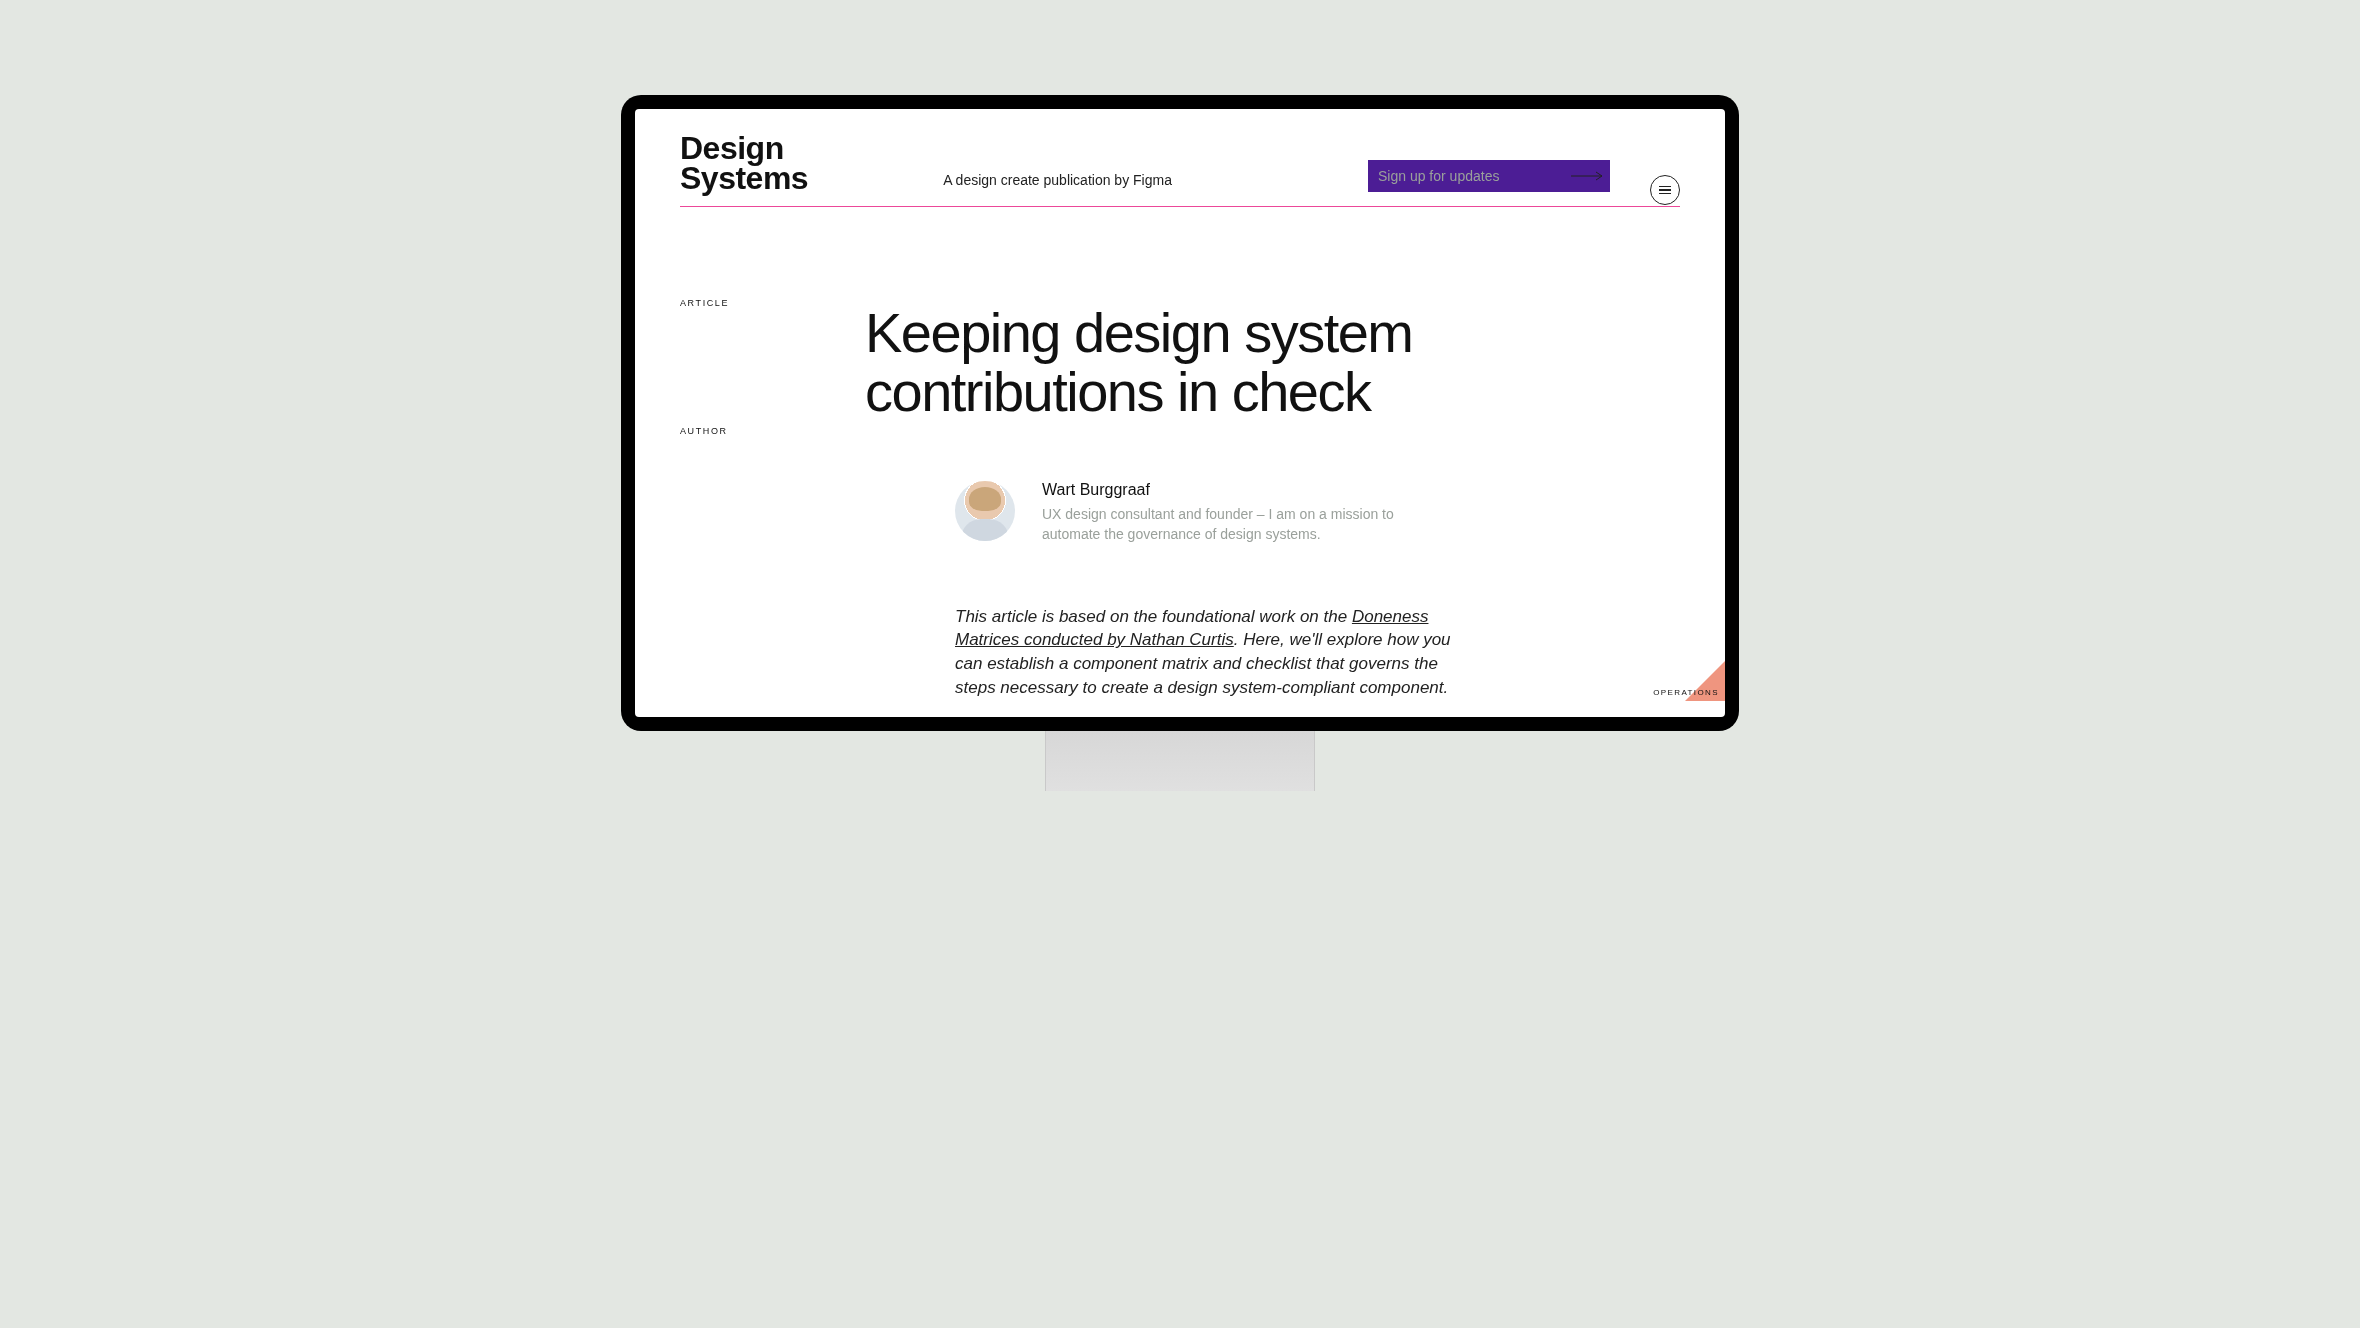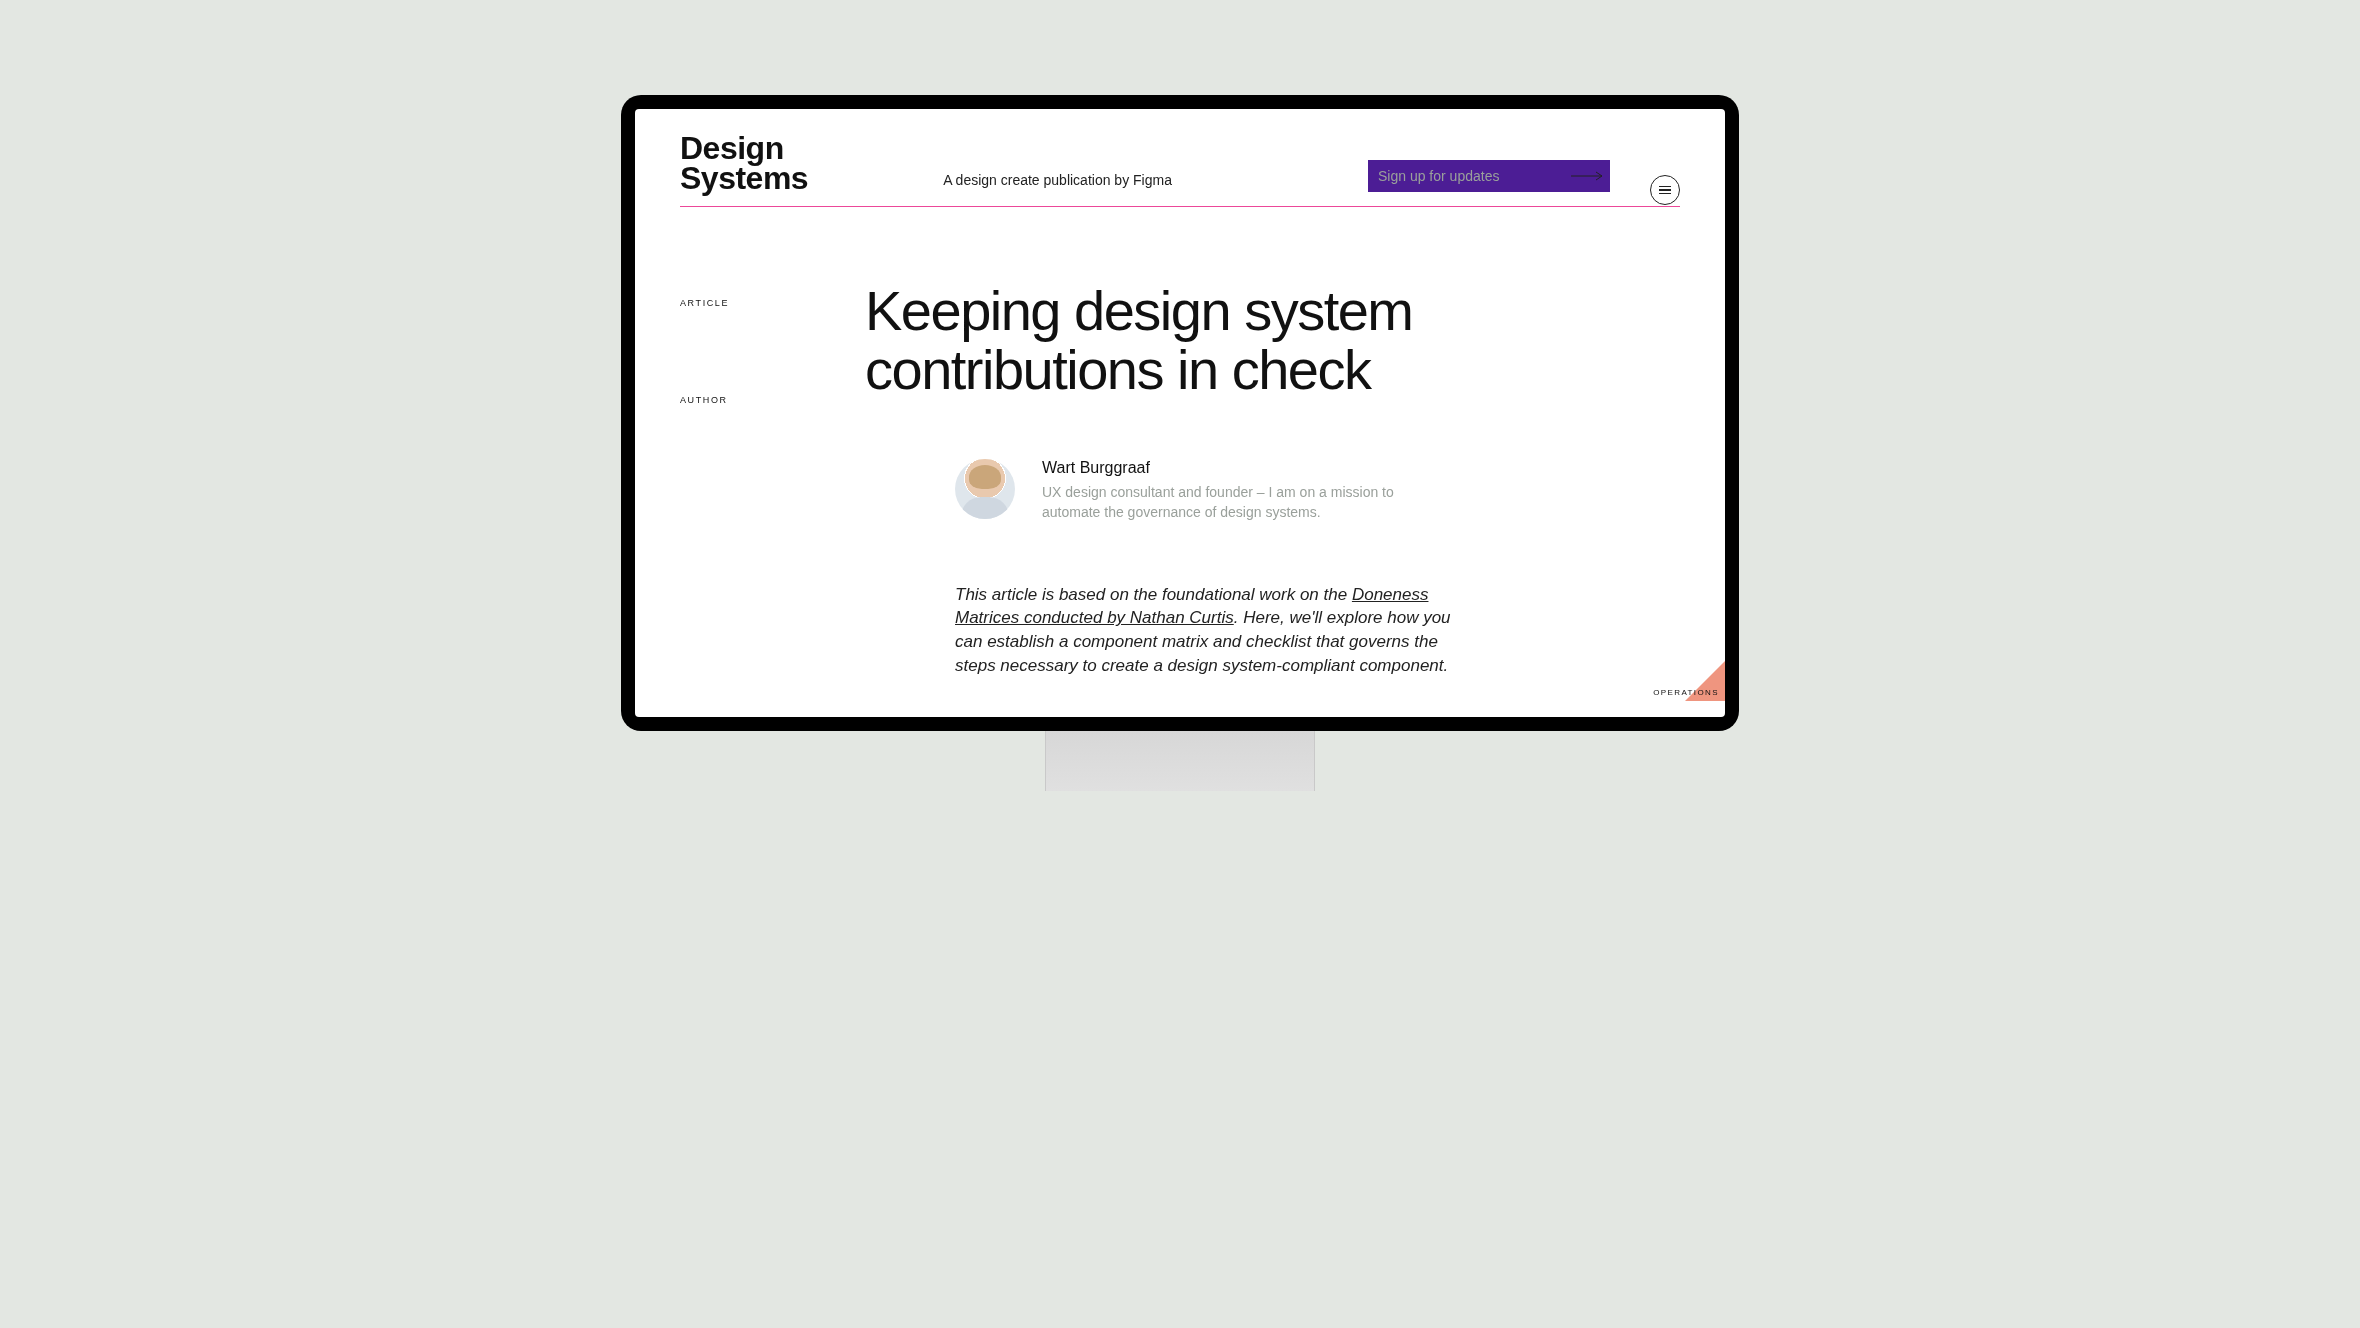--- a/index.html
+++ b/index.html
@@ -133,20 +133,21 @@
   .side-label {
     font-size: 9px;
     letter-spacing: 1.6px;
     color: #111;
     text-transform: uppercase;
     margin-top: 16px;
   }
   .main {
     flex: 1;
     padding-right: 150px;
+    margin-top: 22px;
   }
   .title {
     font-size: 56px;
     font-weight: 500;
     line-height: 1.05;
     letter-spacing: -1.5px;
     color: #111;
     margin-bottom: 60px;
   }
   .author-row {
@@ -186,21 +187,21 @@
     font-size: 16px;
     color: #111;
     margin-bottom: 6px;
   }
   .author-text .bio {
     font-size: 14px;
     color: #9aa09b;
     line-height: 1.4;
     max-width: 410px;
   }
-  .side-author { margin-top: 87px; }
+  .side-author { margin-top: 118px; }
 
   .intro {
     font-size: 17px;
     font-style: italic;
     color: #222;
     line-height: 1.4;
     margin-left: 90px;
     max-width: 520px;
   }
   .intro .link {

